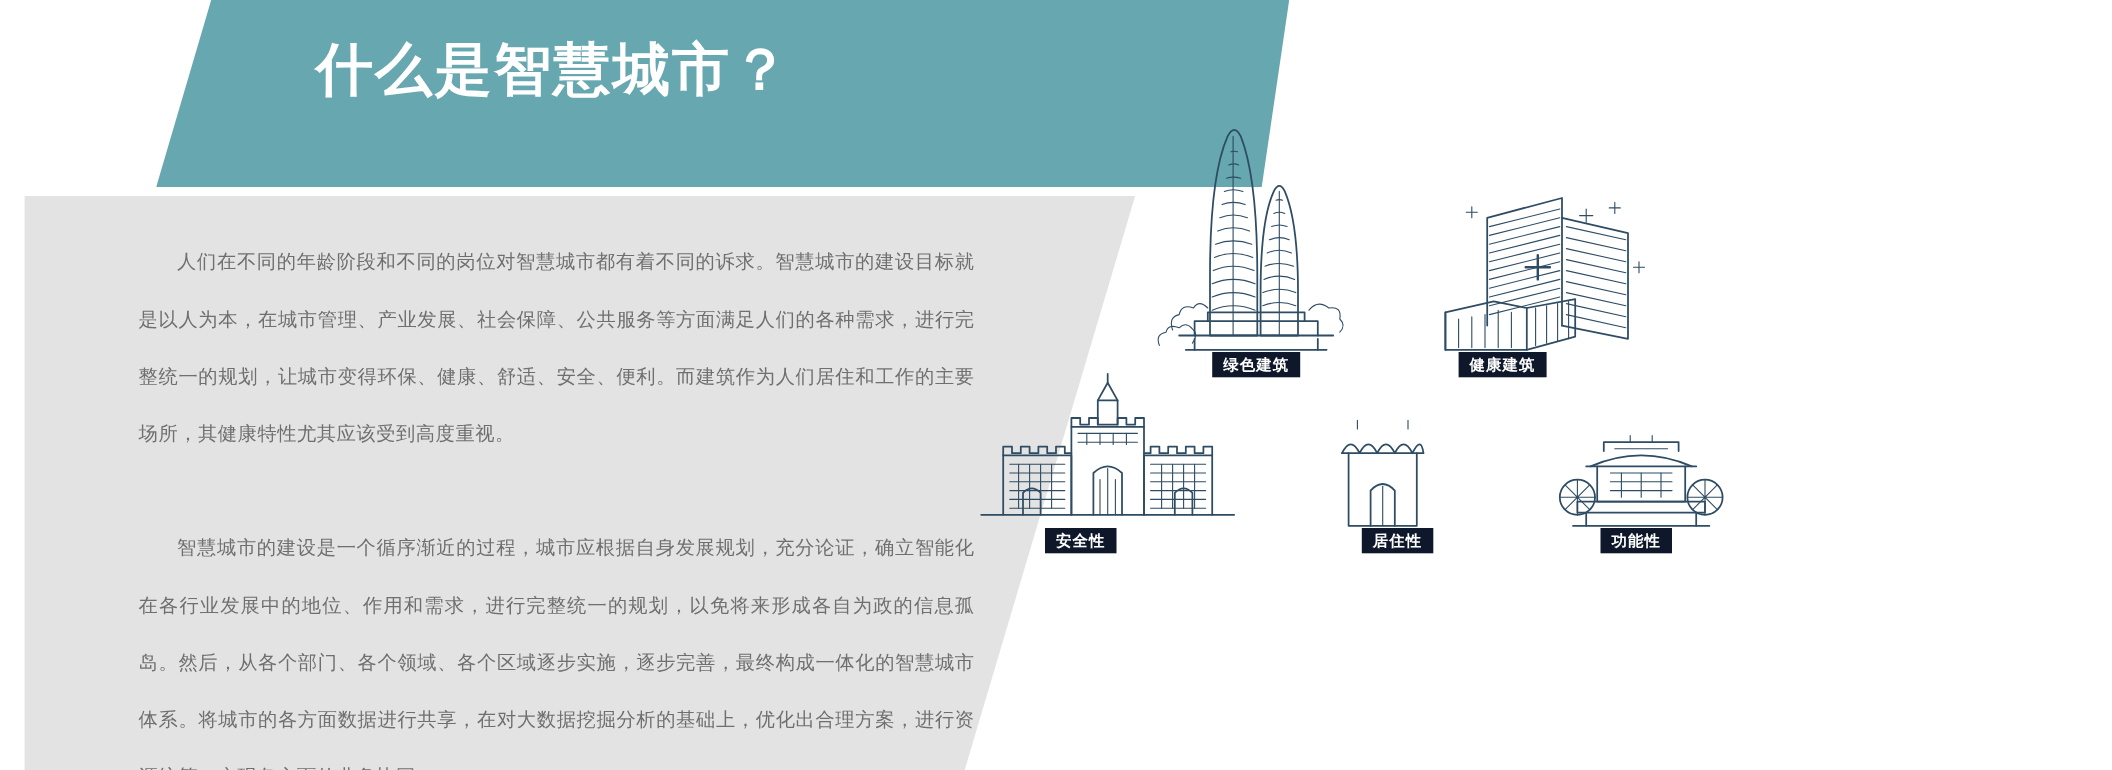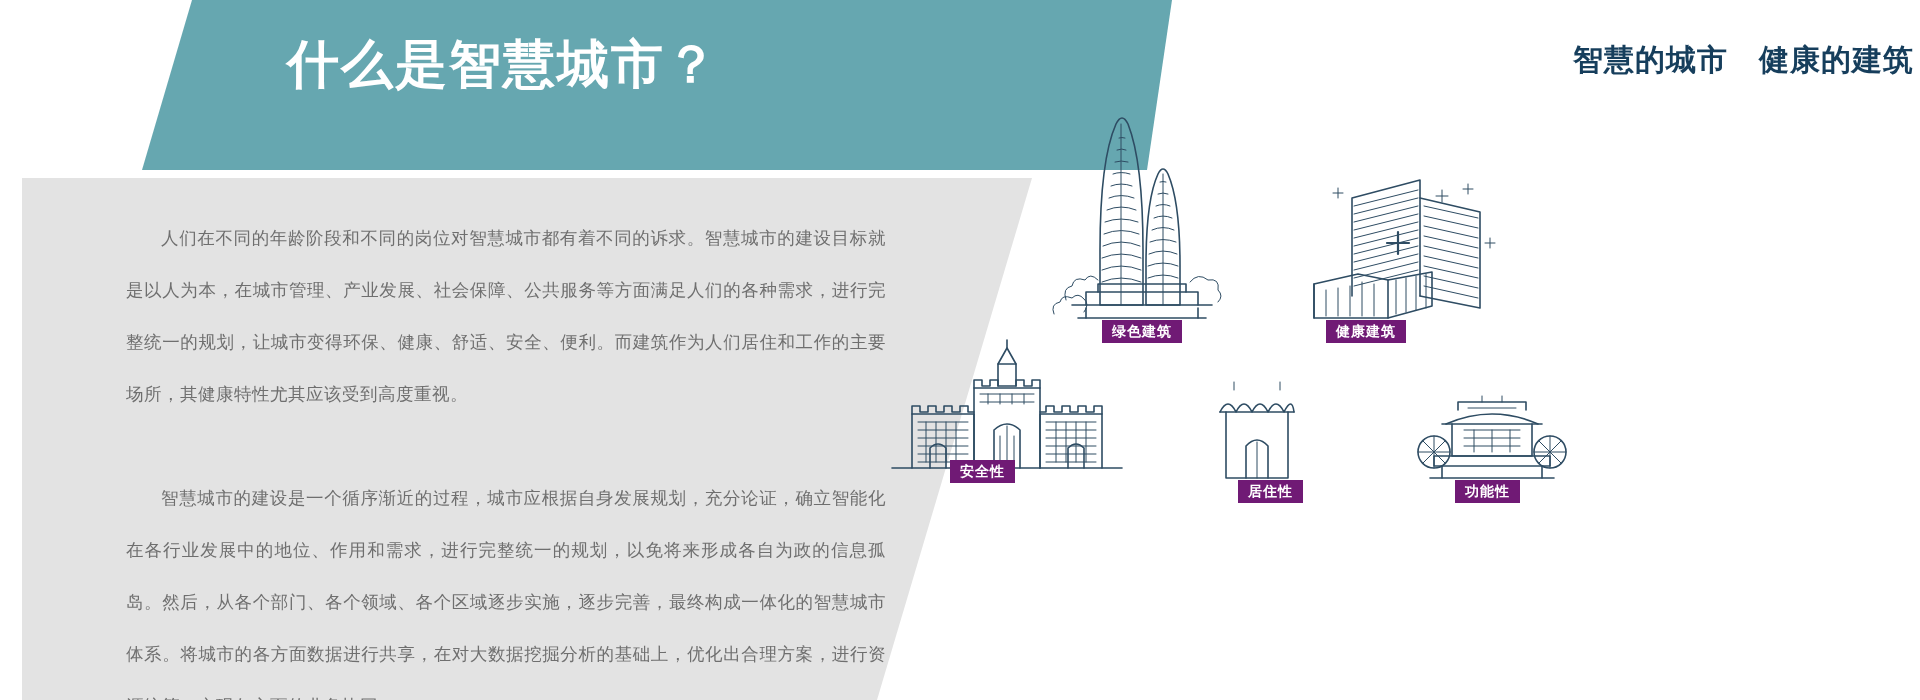--- a/index.html
+++ b/index.html
@@ -52,39 +52,38 @@
   }
   .panel-text p{margin:0;text-indent:2em;}
   .panel-text p + p{margin-top:52px;}
 
   
   .illus{position:absolute;left:1020px;top:90px;width:880px;height:520px;}
   .ico{position:absolute;}
   .ico svg{display:block;overflow:visible;}
   .cap{
     position:absolute;
-    background:#701a75;color:#fff;
+    background:#0f172a;color:#fff;
     font-size:14px;font-weight:700;letter-spacing:1px;
     padding:4px 10px 5px;
     white-space:nowrap;
     line-height:1;
   }
   .stroke{fill:none;stroke:#2e4c63;stroke-width:1.6;stroke-linecap:round;stroke-linejoin:round;}
   .stroke-thin{fill:none;stroke:#2e4c63;stroke-width:1;stroke-linecap:round;stroke-linejoin:round;}
   .stroke-thick{fill:none;stroke:#2e4c63;stroke-width:2.2;stroke-linecap:round;stroke-linejoin:round;}
 </style>
 </head>
 <body>
 
 <div id="stage">
 
   <div class="banner"></div>
   <div class="banner-title">什么是智慧城市？</div>
 
-  <div class="right-heading">智慧的城市　健康的建筑</div>
 
   <div class="panel"></div>
   <div class="panel-text">
     <p>人们在不同的年龄阶段和不同的岗位对智慧城市都有着不同的诉求。智慧城市的建设目标就是以人为本，在城市管理、产业发展、社会保障、公共服务等方面满足人们的各种需求，进行完整统一的规划，让城市变得环保、健康、舒适、安全、便利。而建筑作为人们居住和工作的主要场所，其健康特性尤其应该受到高度重视。</p>
     <p>智慧城市的建设是一个循序渐近的过程，城市应根据自身发展规划，充分论证，确立智能化在各行业发展中的地位、作用和需求，进行完整统一的规划，以免将来形成各自为政的信息孤岛。然后，从各个部门、各个领域、各个区域逐步实施，逐步完善，最终构成一体化的智慧城市体系。将城市的各方面数据进行共享，在对大数据挖掘分析的基础上，优化出合理方案，进行资源统筹，实现各方面的业务协同。</p>
   </div>
 
   <div class="illus">
 
     <div class="ico" style="left:0px;top:10px;">
@@ -171,21 +170,21 @@
         <g class="stroke">
           <path d="M112 120 L112 82 Q125 70 138 82 L138 120"></path>
           <path d="M48 120 L48 100 Q56 92 64 100 L64 120"></path>
           <path d="M186 120 L186 100 Q194 92 202 100 L202 120"></path>
         </g>
         <g class="stroke-thin">
           <path d="M118 120 L118 88 M132 120 L132 88 M125 78 L125 120"></path>
         </g>
       </svg>
     </div>
-    <div class="cap" style="left:-92px;top:370px;">安全性</div>
+    <div class="cap" style="left:-92px;top:390px;">安全性</div>
 
     <div class="ico" style="left:160px;top:288px;">
       <svg width="110" height="110" viewBox="0 0 110 110">
         <g class="stroke">
           <path d="M24 34 L24 100 L86 100 L86 34"></path>
           <path d="M18 34 Q26 18 34 34 Q42 18 50 34 Q58 18 66 34 Q74 18 82 34 Q90 18 92 34"></path>
           <path d="M18 34 L92 34"></path>
           <path d="M44 100 L44 68 Q55 56 66 68 L66 100"></path>
         </g>
         <g class="stroke-thin">

